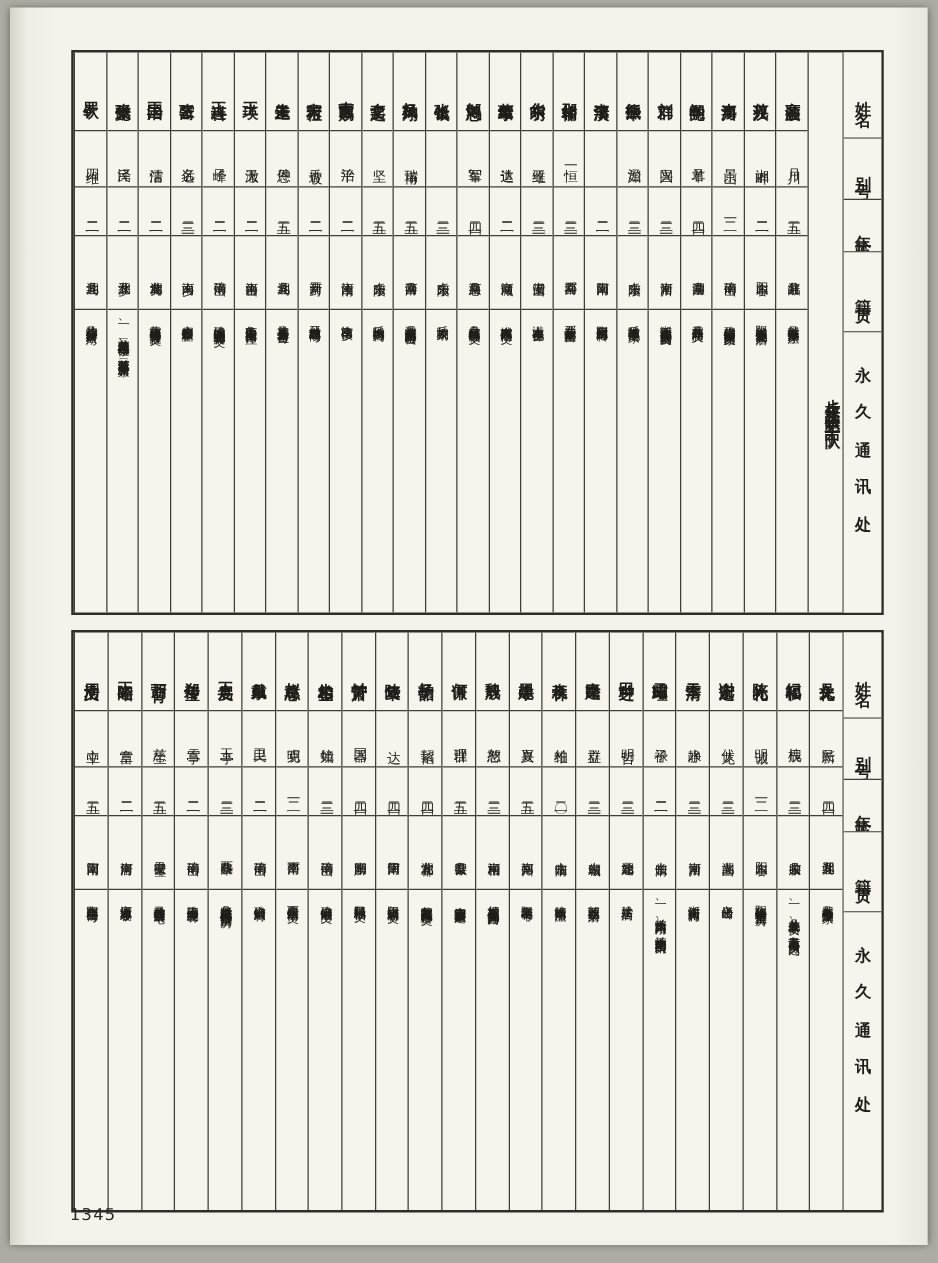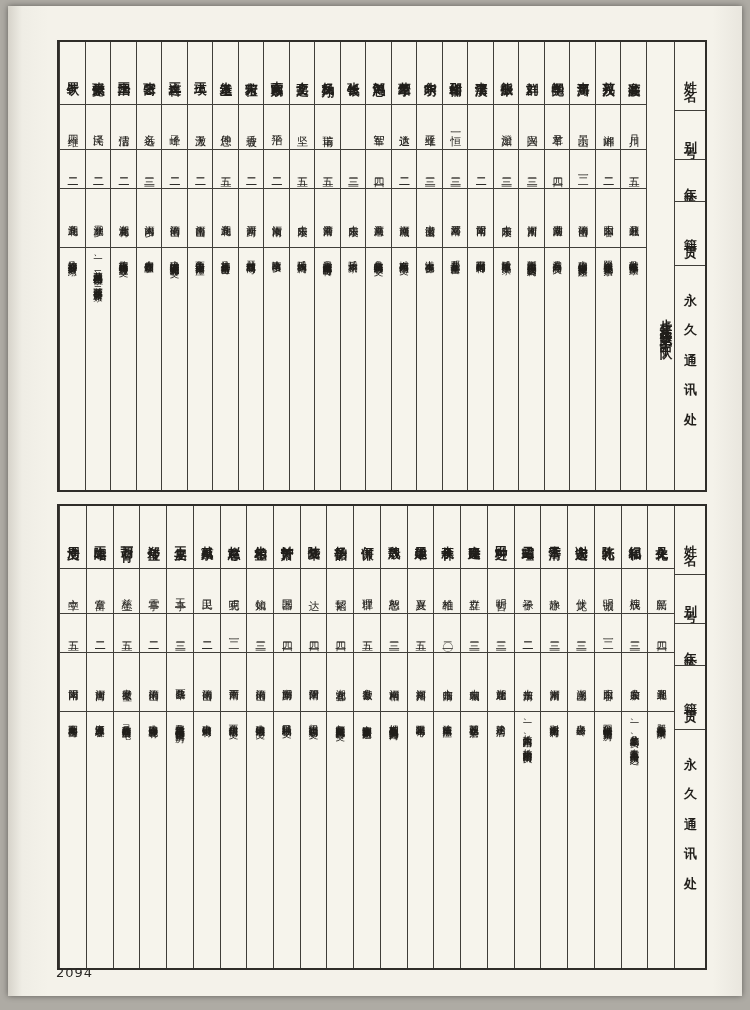--- a/index.html
+++ b/index.html
@@ -412,14 +412,14 @@
       </div>
       <div class="col pcol">
         <div class="cell v c-name">周浩文</div>
         <div class="cell v c-alias">立中</div>
         <div class="cell v c-age">二五</div>
         <div class="cell v c-native">河南南阳</div>
         <div class="cell v c-addr">南阳东关井楼街三号</div>
       </div>
     </div>
 
-  <div class="pagenum">2094</div>
+  <div class="pagenum">1345</div>
 </div>
 
 </body></html>

